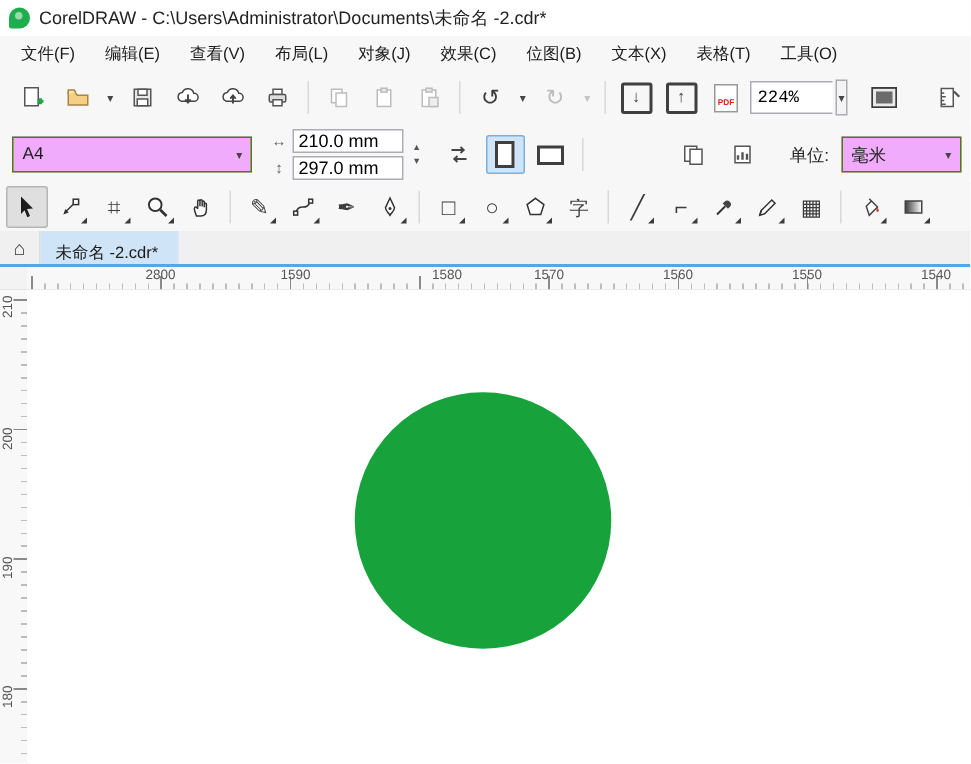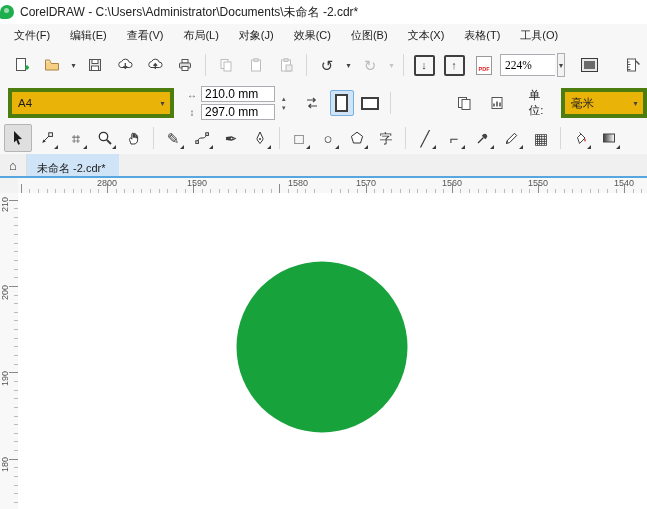--- a/index.html
+++ b/index.html
@@ -2,21 +2,21 @@
 <html><head>
 <meta charset="utf-8">
 <style>
   html,body{margin:0;padding:0;background:#fff;}
   .app{position:relative;width:647px;height:509px;overflow:hidden;background:#f7f7f7;
        font-family:"Liberation Sans","DejaVu Sans",sans-serif;color:#1c1c1c;
        -webkit-font-smoothing:antialiased;}
   .row{position:absolute;left:0;right:0;display:flex;align-items:center;}
 
   
-  .titlebar{top:0;height:24px;background:#ffffff;border-bottom:1px solid #e9e9e9;}
+  .titlebar{top:0;height:24px;background:#ffffff;border-bottom:1px solid #e9e9e9;padding-left:6px;}
   .logo{width:14px;height:14px;border-radius:50% 50% 50% 12%;background:#1fae4e;display:inline-block;
         margin-right:6px;position:relative;}
   .logo::after{content:"";position:absolute;left:4px;top:3px;width:5px;height:5px;border-radius:50%;
         background:rgba(255,255,255,.55);}
   .titletext{font-size:12px;color:#222;white-space:nowrap;}
 
   
   .menubar{top:24px;height:22px;background:#f7f7f7;padding-left:4px;}
   .menu-item{font-size:11px;padding:2px 10px;cursor:default;}
 
@@ -41,27 +41,27 @@
   .boxarrow{width:17px;height:17px;border:2px solid #3f3f3f;display:flex;align-items:center;
             justify-content:center;font-size:11px;font-weight:bold;color:#3f3f3f;border-radius:2px;}
   
   .pdficon{width:14px;height:17px;border:1px solid #999;background:#fff;display:flex;align-items:flex-end;
            justify-content:center;}
   .pdficon span{font-size:5.5px;font-weight:bold;color:#d22;letter-spacing:0;padding-bottom:2px;}
   
   .fsicon{width:15px;height:12px;background:#6b6b6b;border:1px solid #3a3a3a;box-shadow:inset 0 0 0 2px #e9e9e9;}
 
   
-  .combo{display:inline-flex;align-items:center;justify-content:space-between;border:4px solid #4d7c0f;
-         background:#eab308;height:22px;font-size:11.5px;flex:0 0 auto;}
+  .combo{display:inline-flex;align-items:center;justify-content:space-between;border:1px solid #4d7c0f;
+         background:#f0abfc;height:22px;font-size:11.5px;flex:0 0 auto;}
   .combo .val{padding:0 6px;white-space:nowrap;}
   .combo .caret{width:15px;height:100%;display:flex;align-items:center;justify-content:center;
                 font-size:8px;color:#444;}
   .zoominput{width:46px;height:20px;border:1px solid #abadb3;border-right:none;font-size:11.5px;
-             padding:0 4px;font-family:Liberation Serif, serif;}
+             padding:0 4px;font-family:Liberation Mono, monospace;}
   .zoomcaret{width:15px;height:22px;border:1px solid #abadb3;background:#f3f3f3;display:flex;
              align-items:center;justify-content:center;font-size:8px;color:#444;}
 
   .dimblock{display:flex;flex-direction:column;gap:2px;margin-left:8px;}
   .dimrow{display:flex;align-items:center;gap:3px;}
   .dimicon{font-size:10px;color:#666;width:12px;text-align:center;}
   .dimfield{width:66px;height:14px;border:1px solid #abadb3;font-size:12px;padding:0 3px;font-family:inherit;}
   .spincol{display:flex;flex-direction:column;justify-content:center;margin-left:1px;}
   .spincol span{font-size:7px;line-height:7px;color:#555;padding:1px 2px;}
 

